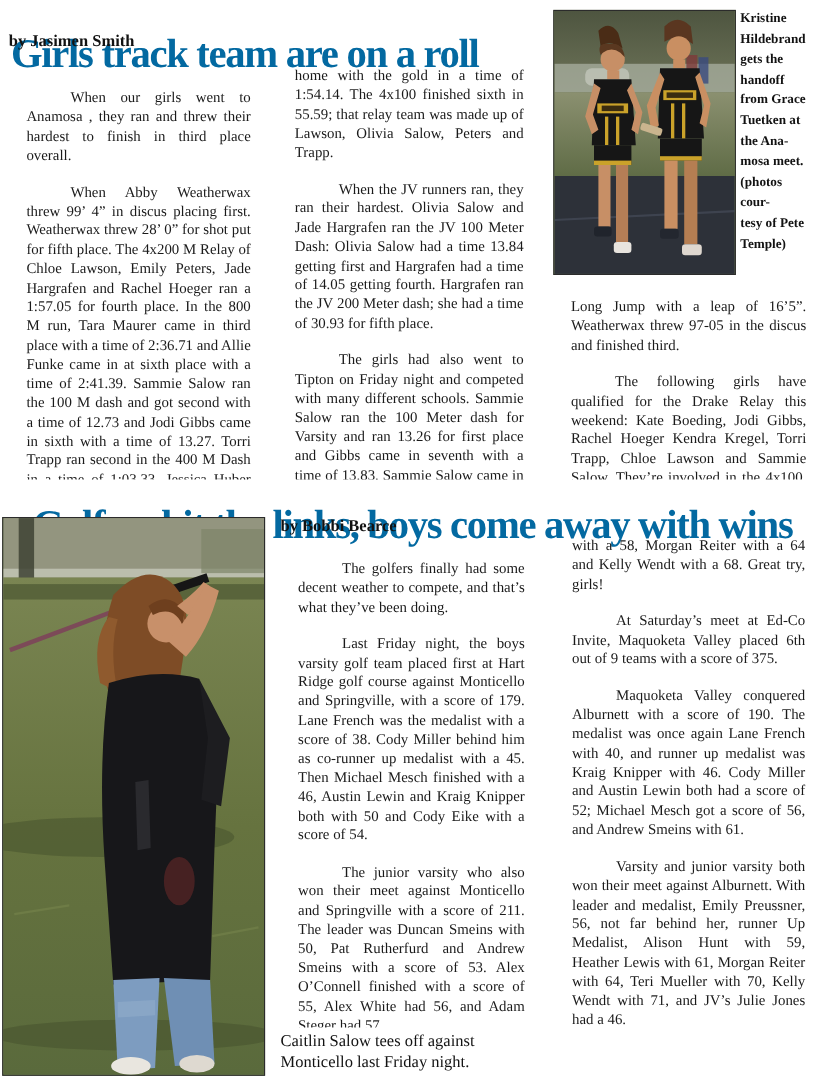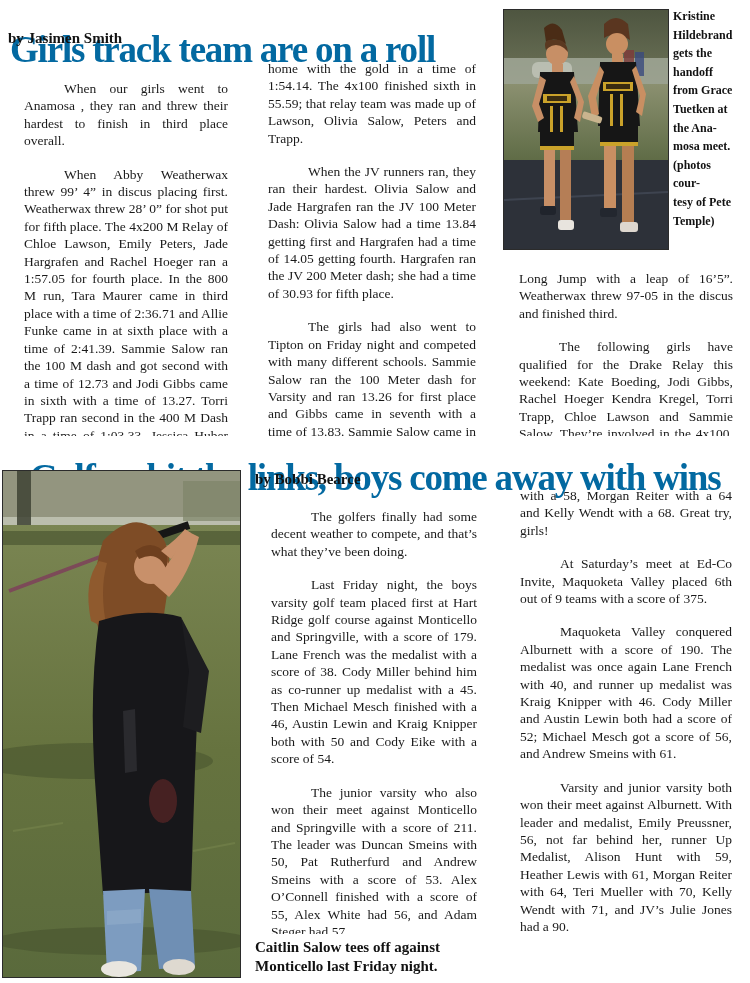--- a/index.html
+++ b/index.html
@@ -9,21 +9,21 @@
   }
   .abs{position:absolute;}
   .headline{font-weight:bold;letter-spacing:-1.2px;font-size:37px;line-height:1.0;white-space:nowrap;color:#0369a1;}
   .byline{font-weight:bold;font-size:15px;}
   .col{overflow:hidden;}
   .para{font-size:13.5px;line-height:17.4px;text-align:justify;margin:16px;color:#1a1a1a;}
   .para.indent{text-indent:40px;}
   .photo-frame{border:1px solid #2b2b2b;box-sizing:border-box;background:#6c7a52;}
   .photo-frame svg{display:block;}
   .caption-side{font-weight:bold;font-size:12px;line-height:18.6px;white-space:pre-line;}
-  .caption-bottom{font-weight:bold;font-size:15px;line-height:19px;text-align:left;}
+  .caption-bottom{font-weight:normal;font-size:15px;line-height:19px;text-align:left;}
 </style>
 </head>
 <body>
 
 <h1 class="abs headline" style="left:10px;top:6px;">Girls track team are on a roll</h1>
 
 <div class="abs byline" style="left:8px;top:30px;">by Jasimen Smith</div>
 
 <div class="abs col" style="left:8px;top:64px;width:236px;height:372px;">
   <p class="para indent">When our girls went to Anamosa , they ran and threw their hardest to finish in third place overall.</p>
@@ -173,14 +173,14 @@
   <p class="para indent">While the boys where at home the girls went to Monticello to face the Monticello and Springville girls. Maquoketa Valley placed last with a score of 225.</p>
   <p class="para indent">The leader of the Maquoketa Valley varsity girls was Emily Preussner with a 54, followed by Teri Mueller with a 56, Caitlin Salow with a 57, Heather Lewis</p>
 </div>
 
 <div class="abs caption-bottom" style="left:255px;top:938px;width:238px;">Caitlin Salow tees off against Monticello last Friday night.</div>
 
 <div class="abs col" style="left:504px;top:471px;width:244px;height:500px;">
   <p class="para">with a 58, Morgan Reiter with a 64 and Kelly Wendt with a 68. Great try, girls!</p>
   <p class="para indent">At Saturday’s meet at Ed-Co Invite, Maquoketa Valley placed 6th out of 9 teams with a score of 375.</p>
   <p class="para indent">Maquoketa Valley conquered Alburnett with a score of 190. The medalist was once again Lane French with 40, and runner up medalist was Kraig Knipper with 46. Cody Miller and Austin Lewin both had a score of 52; Michael Mesch got a score of 56, and Andrew Smeins with 61.</p>
-  <p class="para indent">Varsity and junior varsity both won their meet against Alburnett. With leader and medalist, Emily Preussner, 56, not far behind her, runner Up Medalist, Alison Hunt with 59, Heather Lewis with 61, Morgan Reiter with 64, Teri Mueller with 70, Kelly Wendt with 71, and JV’s Julie Jones had a 90.</p>
+  <p class="para indent">Varsity and junior varsity both won their meet against Alburnett. With leader and medalist, Emily Preussner, 56, not far behind her, runner Up Medalist, Alison Hunt with 59, Heather Lewis with 61, Morgan Reiter with 64, Teri Mueller with 70, Kelly Wendt with 71, and JV’s Julie Jones had a 46.</p>
 </div>
 
 </body></html>

